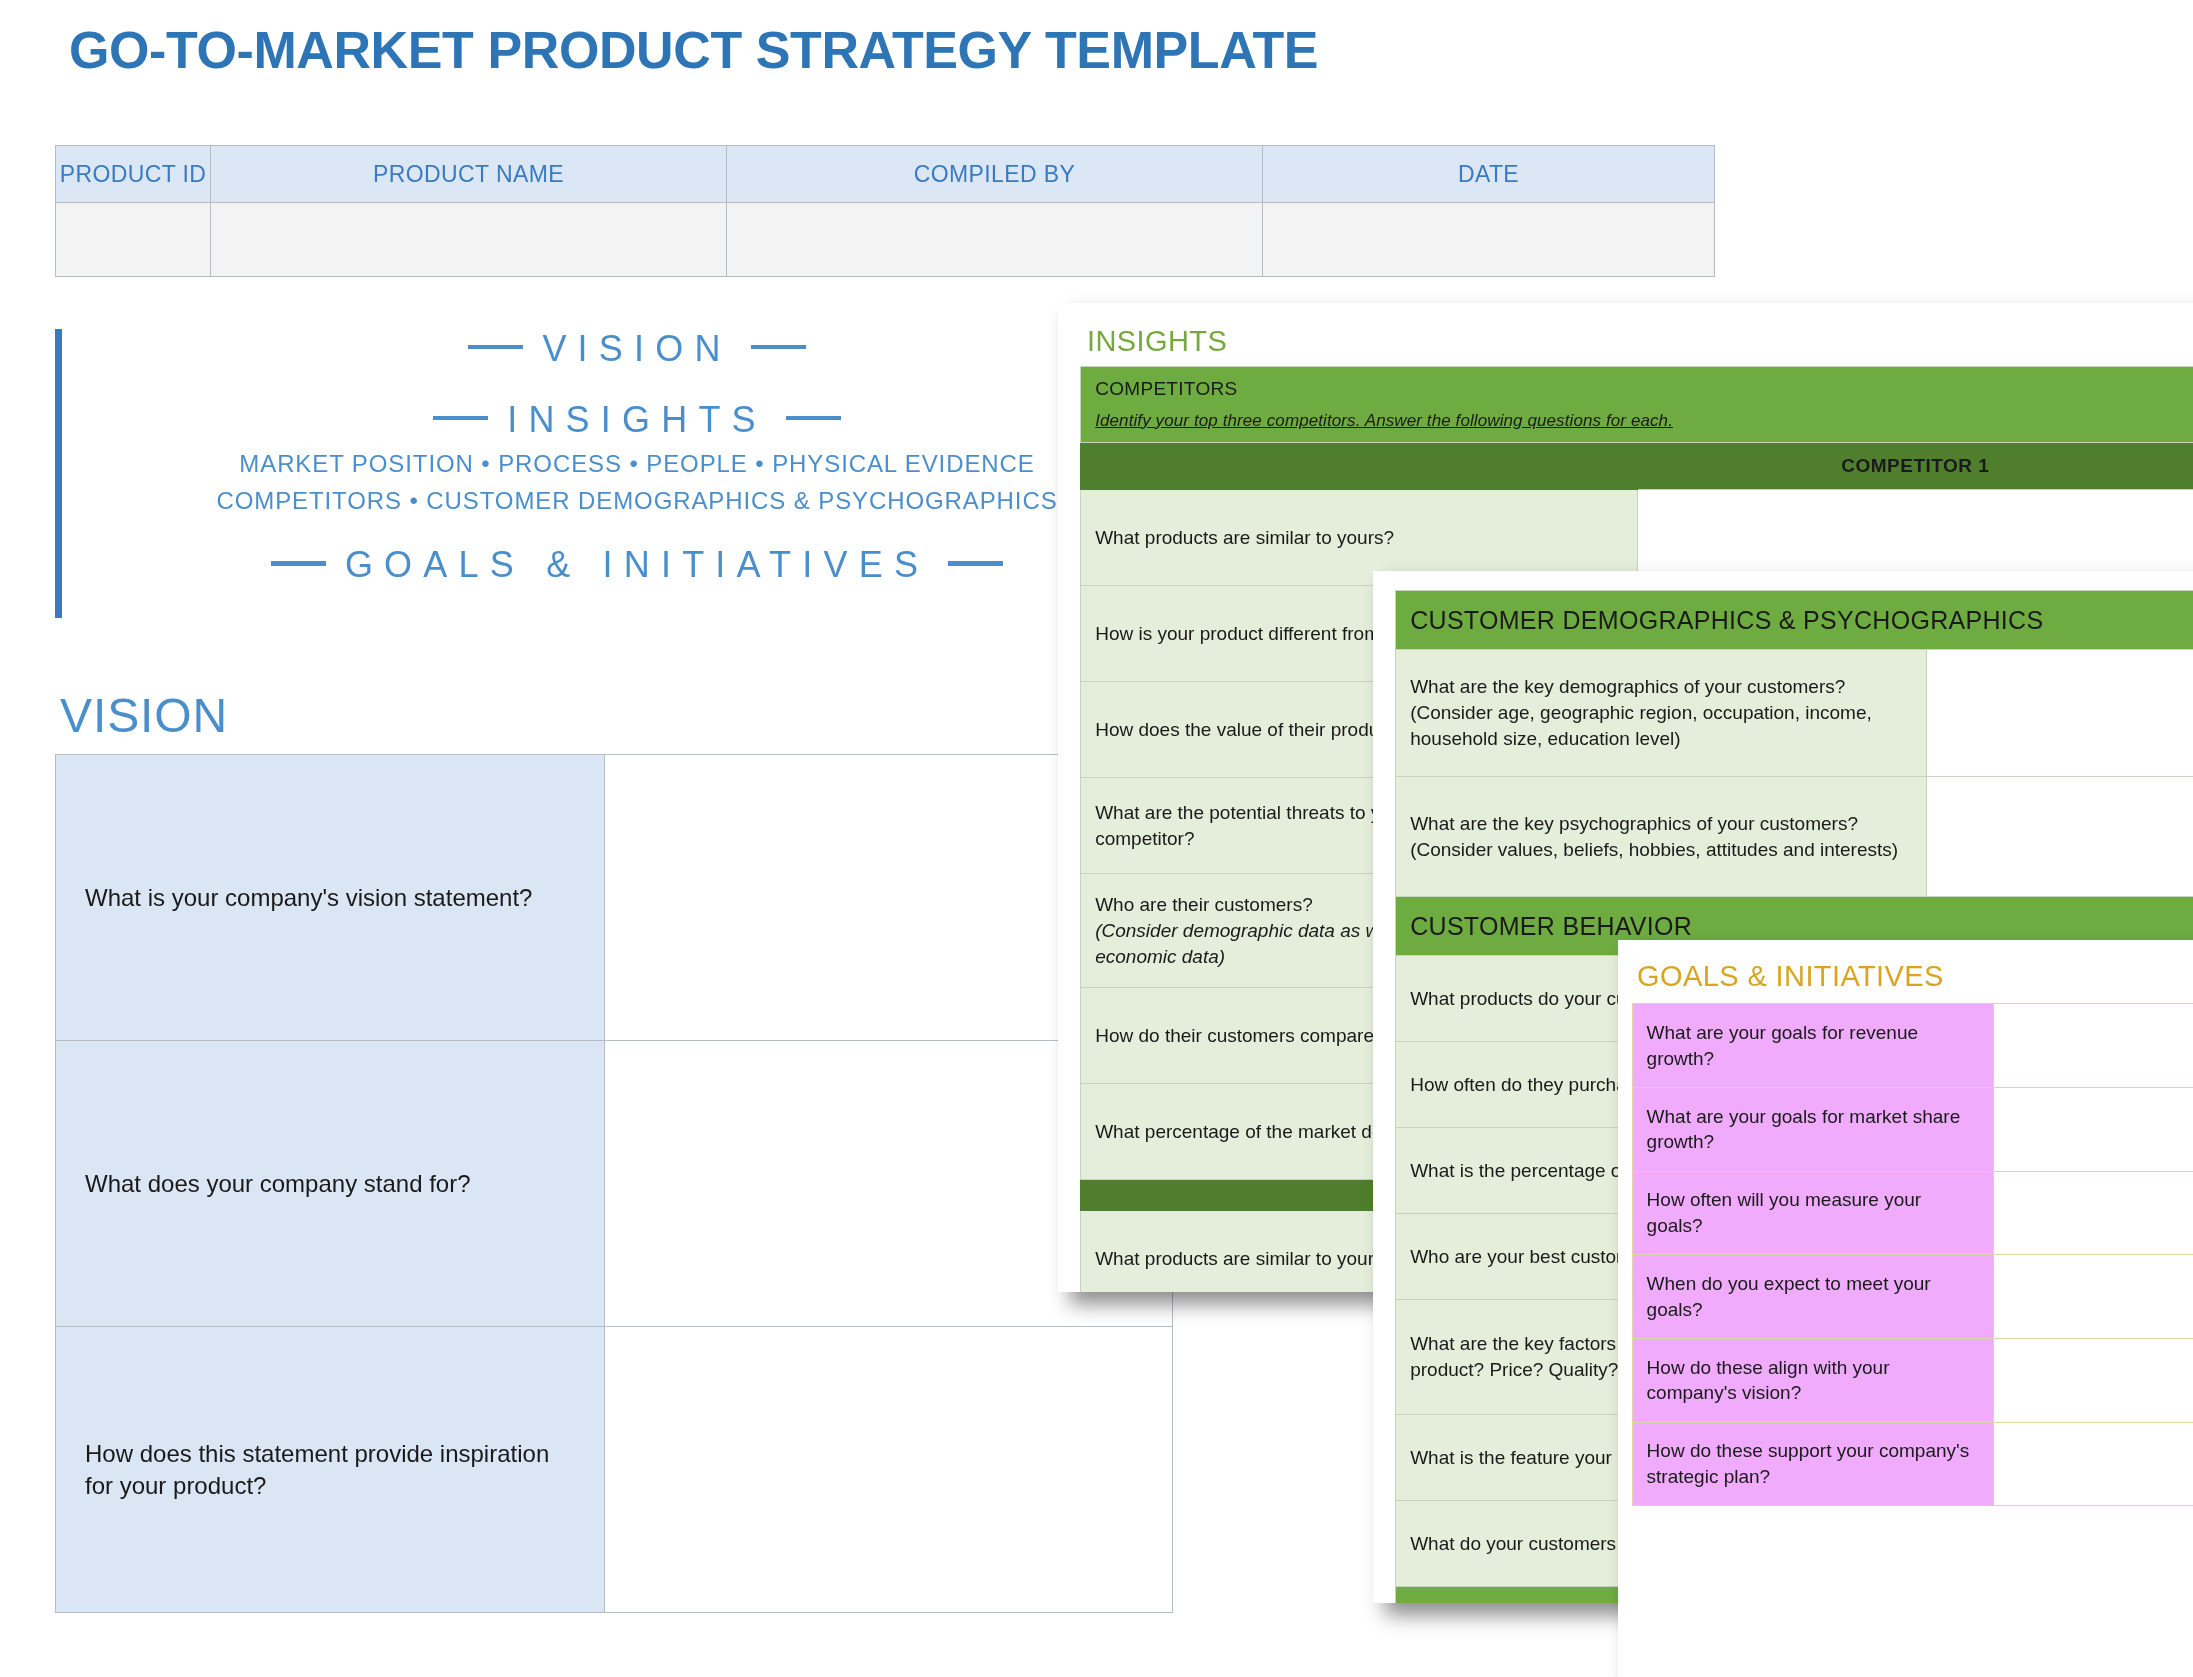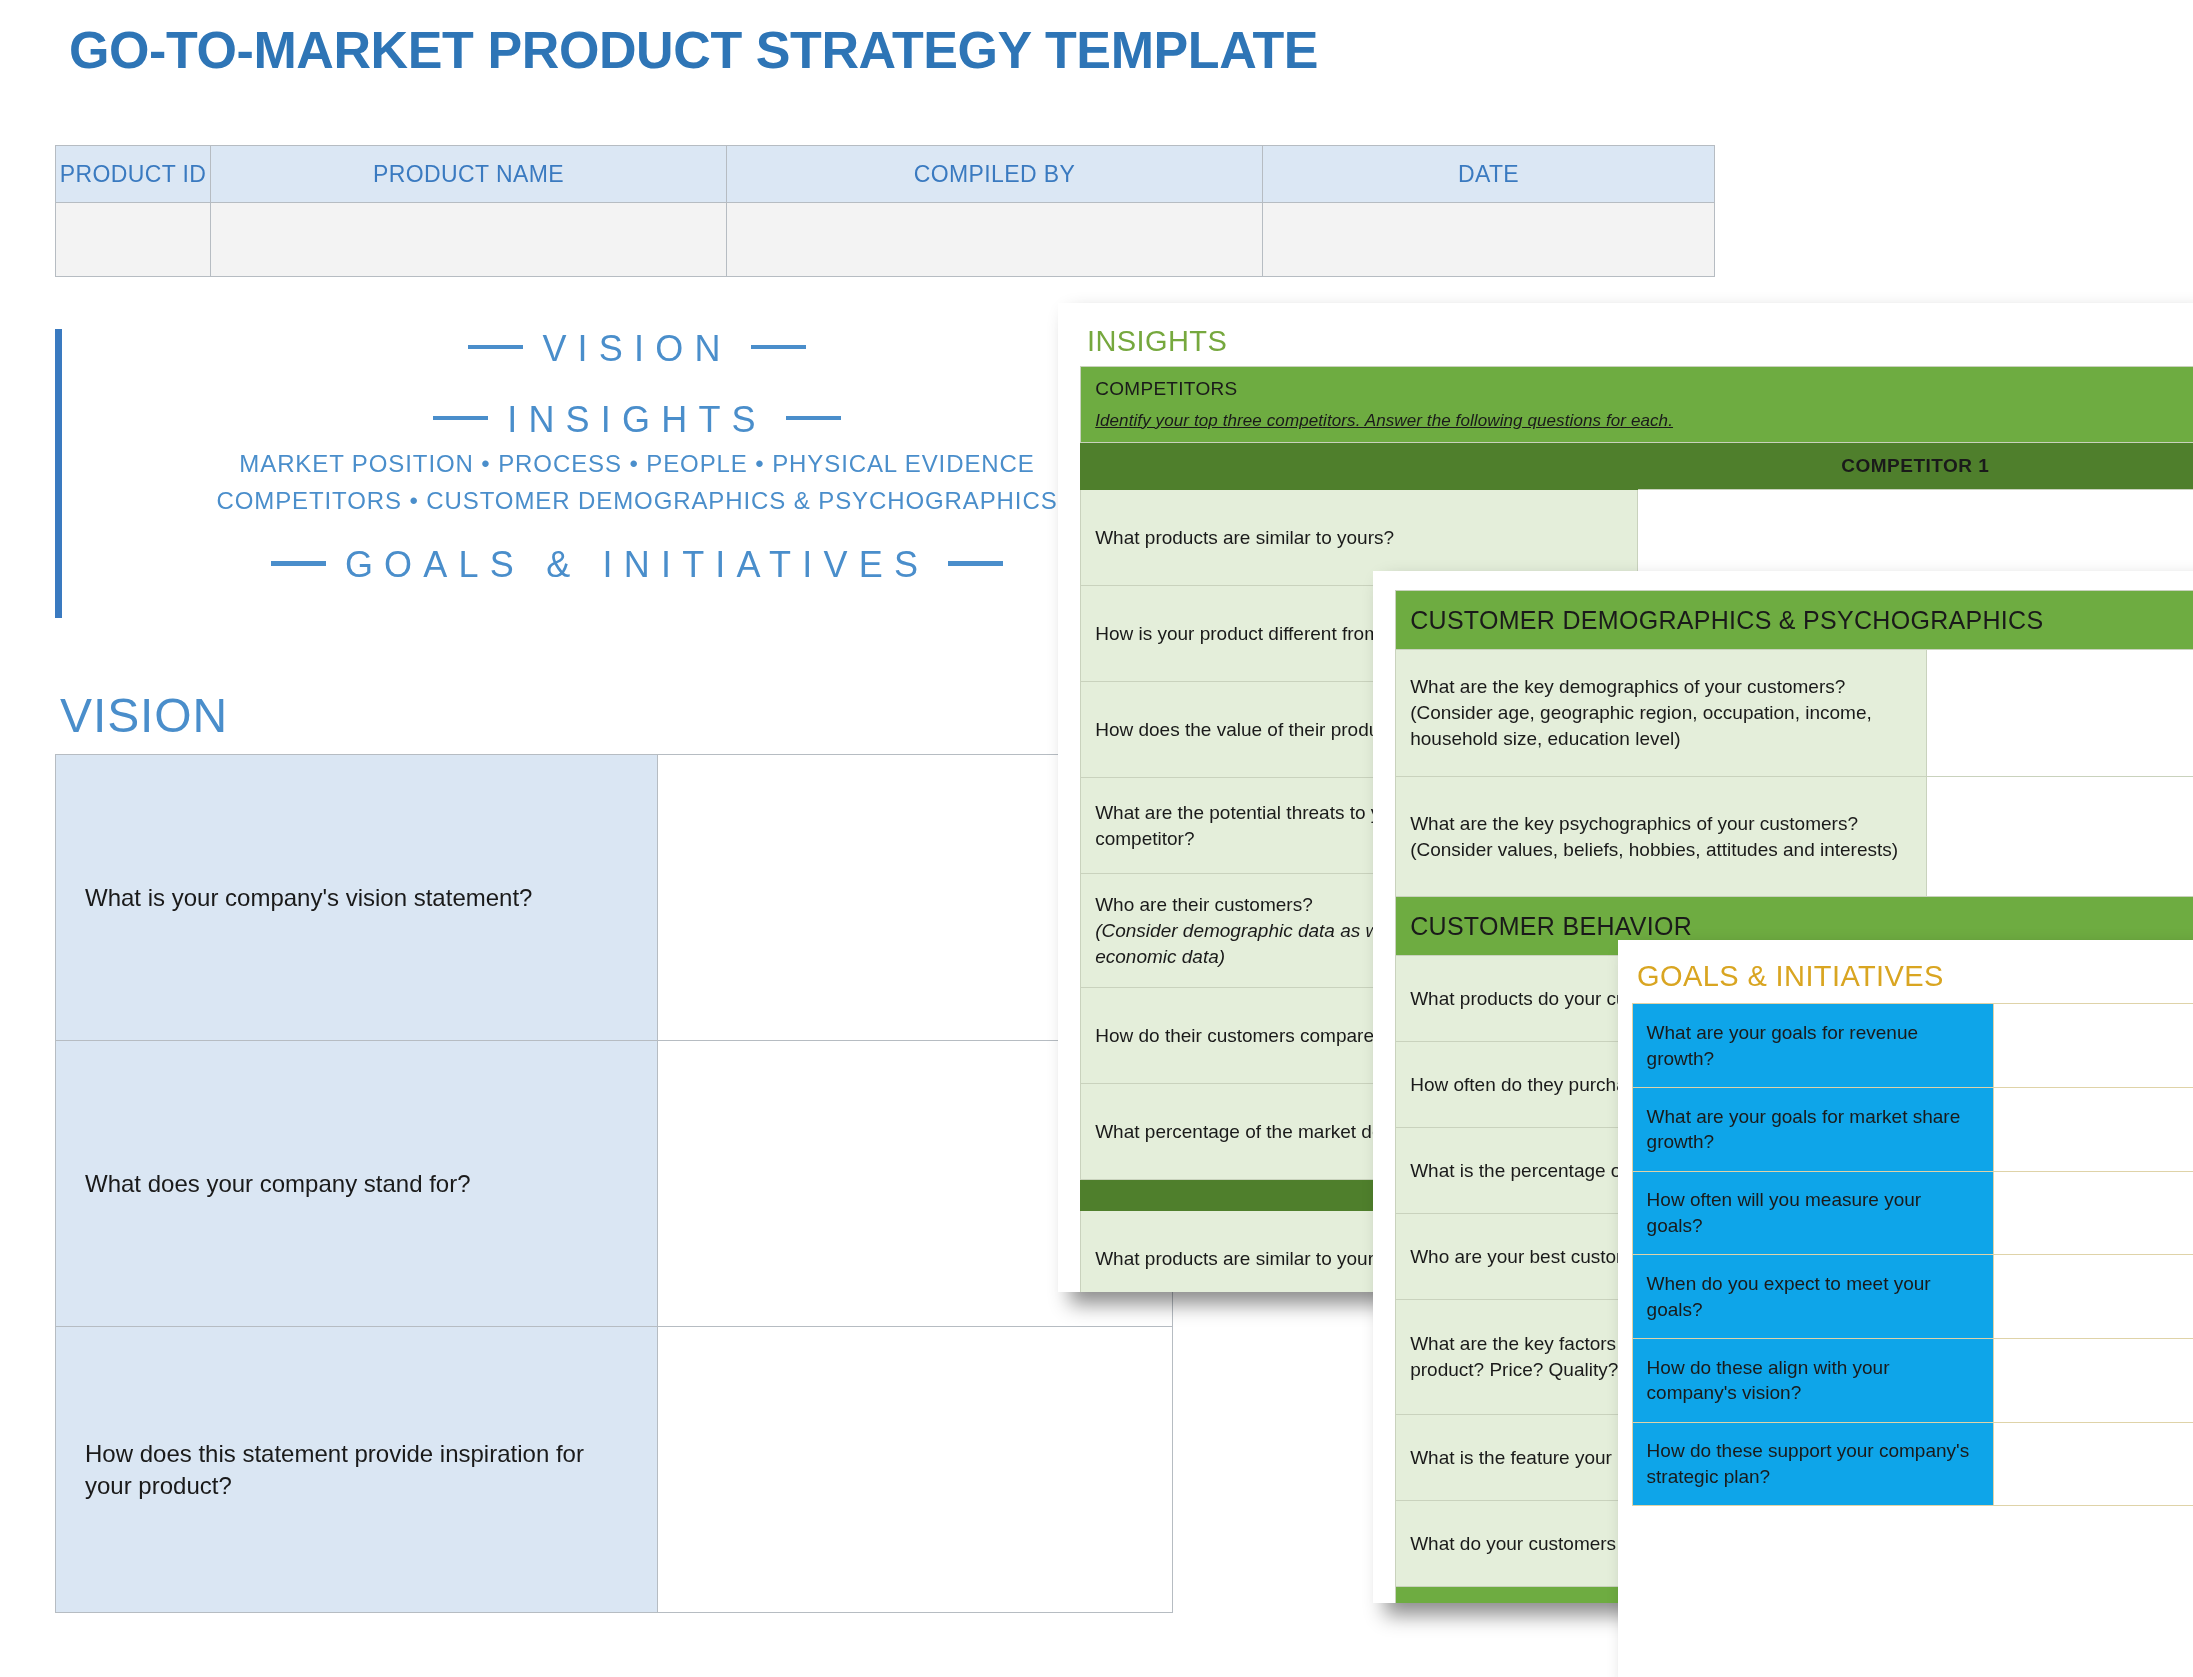--- a/index.html
+++ b/index.html
@@ -69,21 +69,21 @@
   .vision-table{
     position:absolute; left:55px; top:754px;
     width:1118px; border-collapse:collapse; table-layout:fixed;
   }
   .vision-table td{
     border:0.9px solid #b6bcc2;
     font-size:24px; color:#1a1a1a; line-height:1.32;
     vertical-align:middle;
   }
   .vision-table td.q{
-    background:#dae6f3; width:602px; padding:0 29px; height:286px;
+    background:#dae6f3; width:549px; padding:0 29px; height:286px;
   }
   .vision-table td.a{ background:#ffffff; }
 
   
   .panel{
     position:absolute; background:#ffffff;
     box-shadow: 12px 12px 19px rgba(0,0,0,0.45);
     overflow:hidden;
   }
 
@@ -123,21 +123,21 @@
   
   #panel-customer{ left:1373px; top:571px; width:1084px; height:1032px; }
   #panel-customer .tbl-wrap{ padding:19px 0 0 22.4px; }
 
   
   #panel-goals{ left:1618px; top:940px; width:878px; height:738px; }
   #panel-goals .panel-title{ margin:22.4px 0 12px 19px; }
   #panel-goals .tbl-wrap{ padding:0 0 0 13.8px; }
   .ytable{ border-collapse:collapse; table-layout:fixed; width:100%; }
   .ytable td{ border:0.9px solid #dfd3a8; font-size:19px; color:#1a1a1a; line-height:1.36; }
-  .ytable td.q{ background:#0ea5e9; padding:15.5px 13.8px; width:361px; height:80px; vertical-align:middle; }
+  .ytable td.q{ background:#f0abfc; padding:15.5px 13.8px; width:361px; height:80px; vertical-align:middle; }
   .ytable td.a{ background:#ffffff; }
 </style>
 </head>
 <body>
 
 <div class="page">
 
   <div class="main-title">GO-TO-MARKET PRODUCT STRATEGY TEMPLATE</div>
 
   <table class="info-table">

